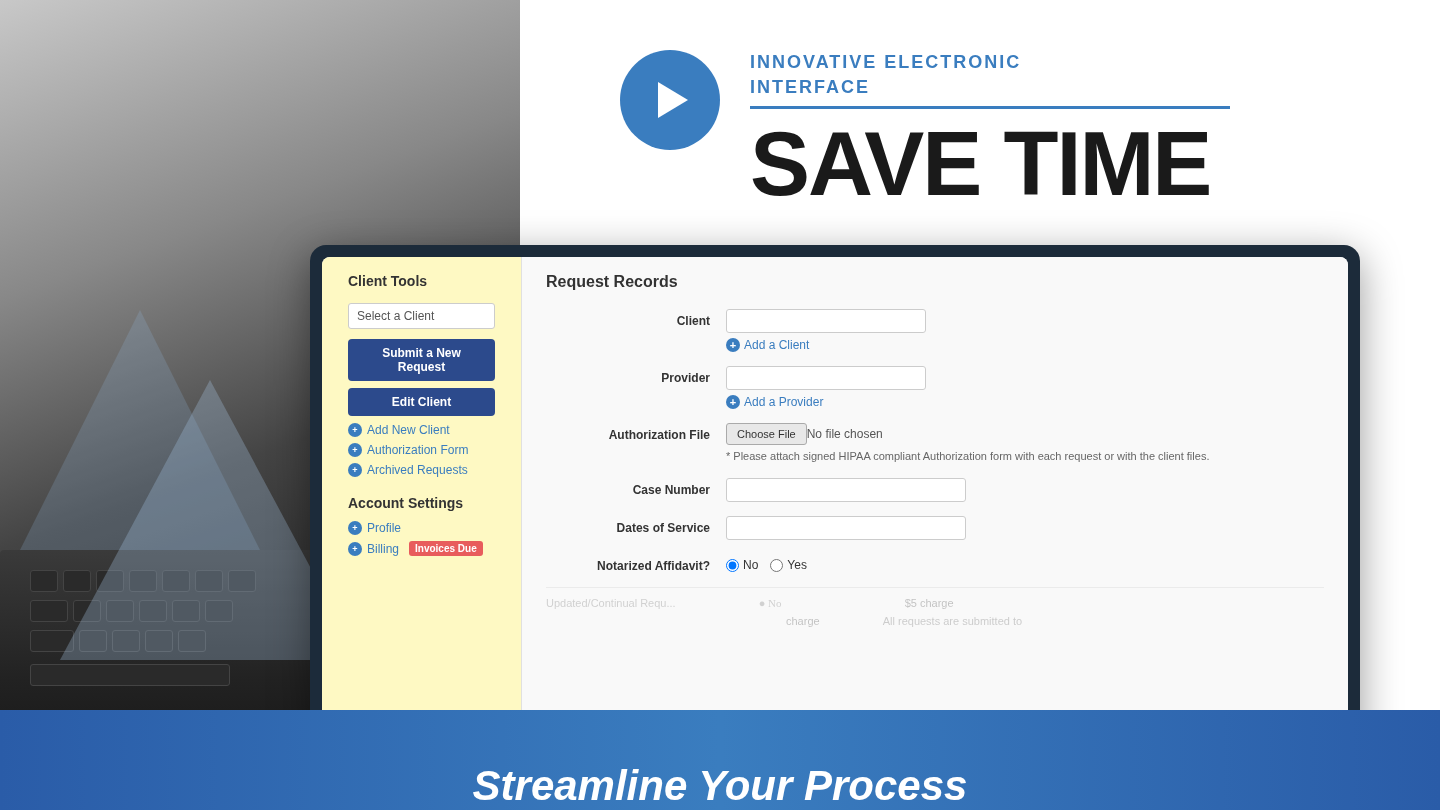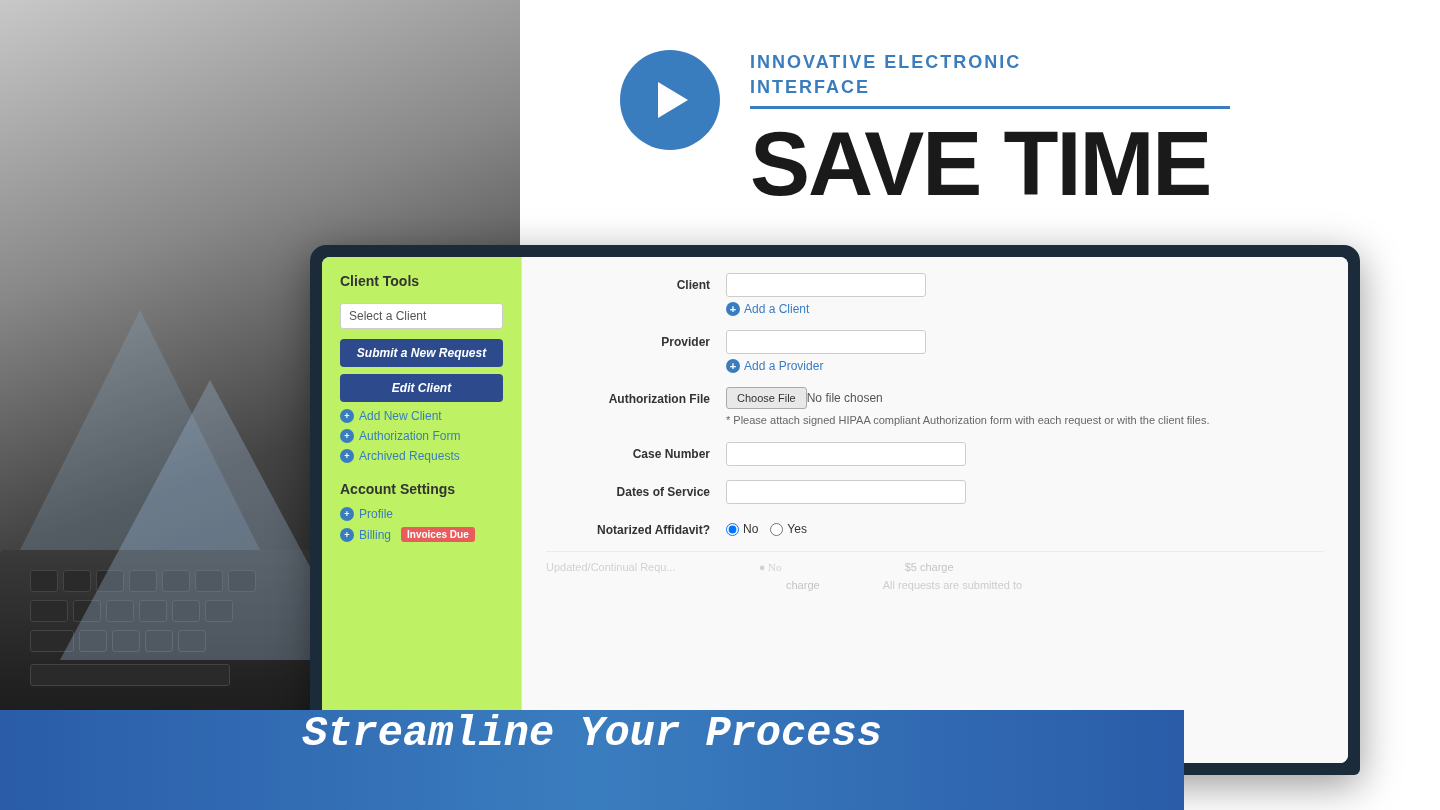--- a/index.html
+++ b/index.html
@@ -125,23 +125,23 @@
       background: #f5f5f5;
       border-radius: 8px;
       overflow: hidden;
       display: flex;
     }
 
     
     .sidebar {
       width: 200px;
       min-width: 200px;
-      background: #bef264;
+      background: #fef9c3;
       border-right: 1px solid #e0e0e0;
-      padding: 16px 18px;
+      padding: 16px 26px;
     }
 
     .sidebar-title {
       font-size: 14px;
       font-weight: 700;
       color: #333;
       margin-bottom: 14px;
     }
 
     .client-select {
@@ -163,21 +163,20 @@
       padding: 7px 10px;
       margin-bottom: 7px;
       background: #2c4a8c;
       color: white;
       border: none;
       border-radius: 4px;
       font-size: 12px;
       font-weight: 600;
       cursor: pointer;
       text-align: center;
-      font-style: italic;
     }
 
     .sidebar-link {
       display: flex;
       align-items: center;
       gap: 5px;
       font-size: 12px;
       color: #3a7dbf;
       margin-bottom: 6px;
       cursor: pointer;
@@ -328,28 +327,27 @@
       font-size: 12px;
       color: #333;
       cursor: pointer;
     }
 
     
     .bottom-banner {
       position: absolute;
       left: 0;
       bottom: 0;
-      width: 1184px;
+      width: 1440px;
       height: 100px;
       background: linear-gradient(90deg, #2a5ca8 0%, #3a7dbf 50%, #2a5ca8 100%);
       display: flex;
-      align-items: flex-start;
+      align-items: flex-end;
       justify-content: center;
       z-index: 10;
-      font-family: Liberation Mono, monospace;
     }
 
     .banner-text {
       font-size: 42px;
       font-weight: 900;
       color: white;
       font-style: italic;
     }
 
     
@@ -497,20 +495,21 @@
         <span>Profile</span>
       </a>
       <a class="sidebar-link">
         <span class="sidebar-link-icon">+</span>
         <span>Billing</span>
         <span class="billing-badge">Invoices Due</span>
       </a>
     </div>
 
     <div class="main-content">
+      <div class="main-title">Request Records</div>
 
       <div class="form-row">
         <div class="form-label">Client</div>
         <div class="form-control-wrap">
           <select class="form-select">
             <option value=""></option>
           </select>
           <div class="add-link">
             <span class="add-link-icon">+</span>
             <span>Add a Client</span>

